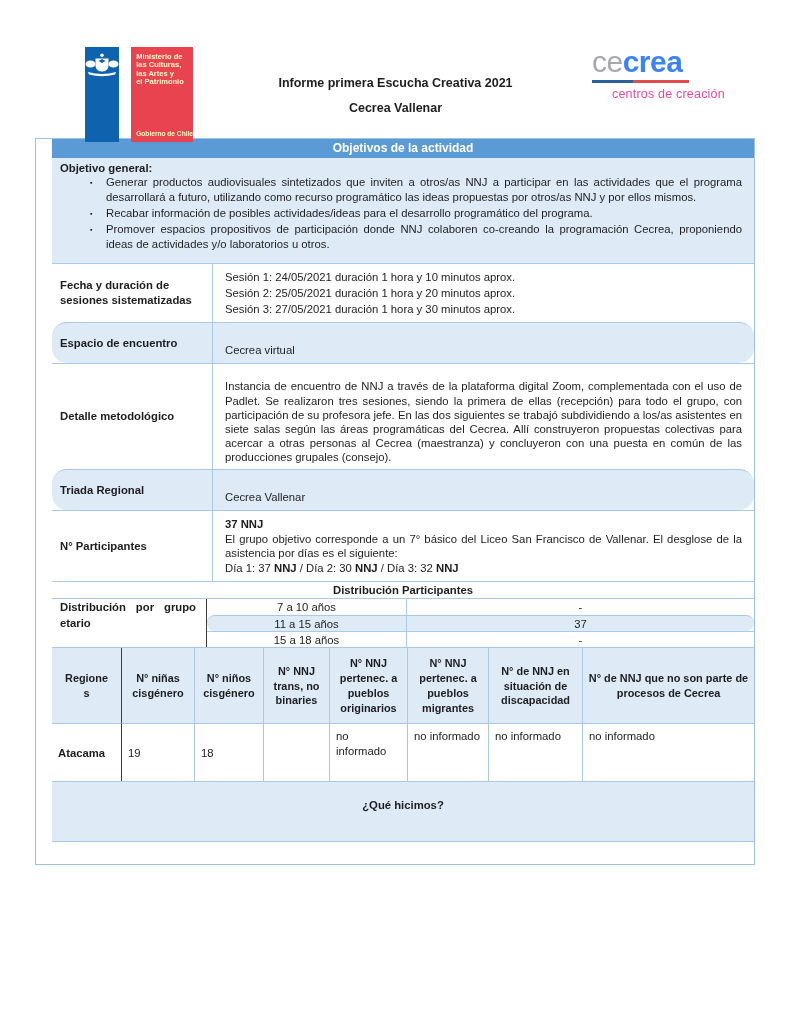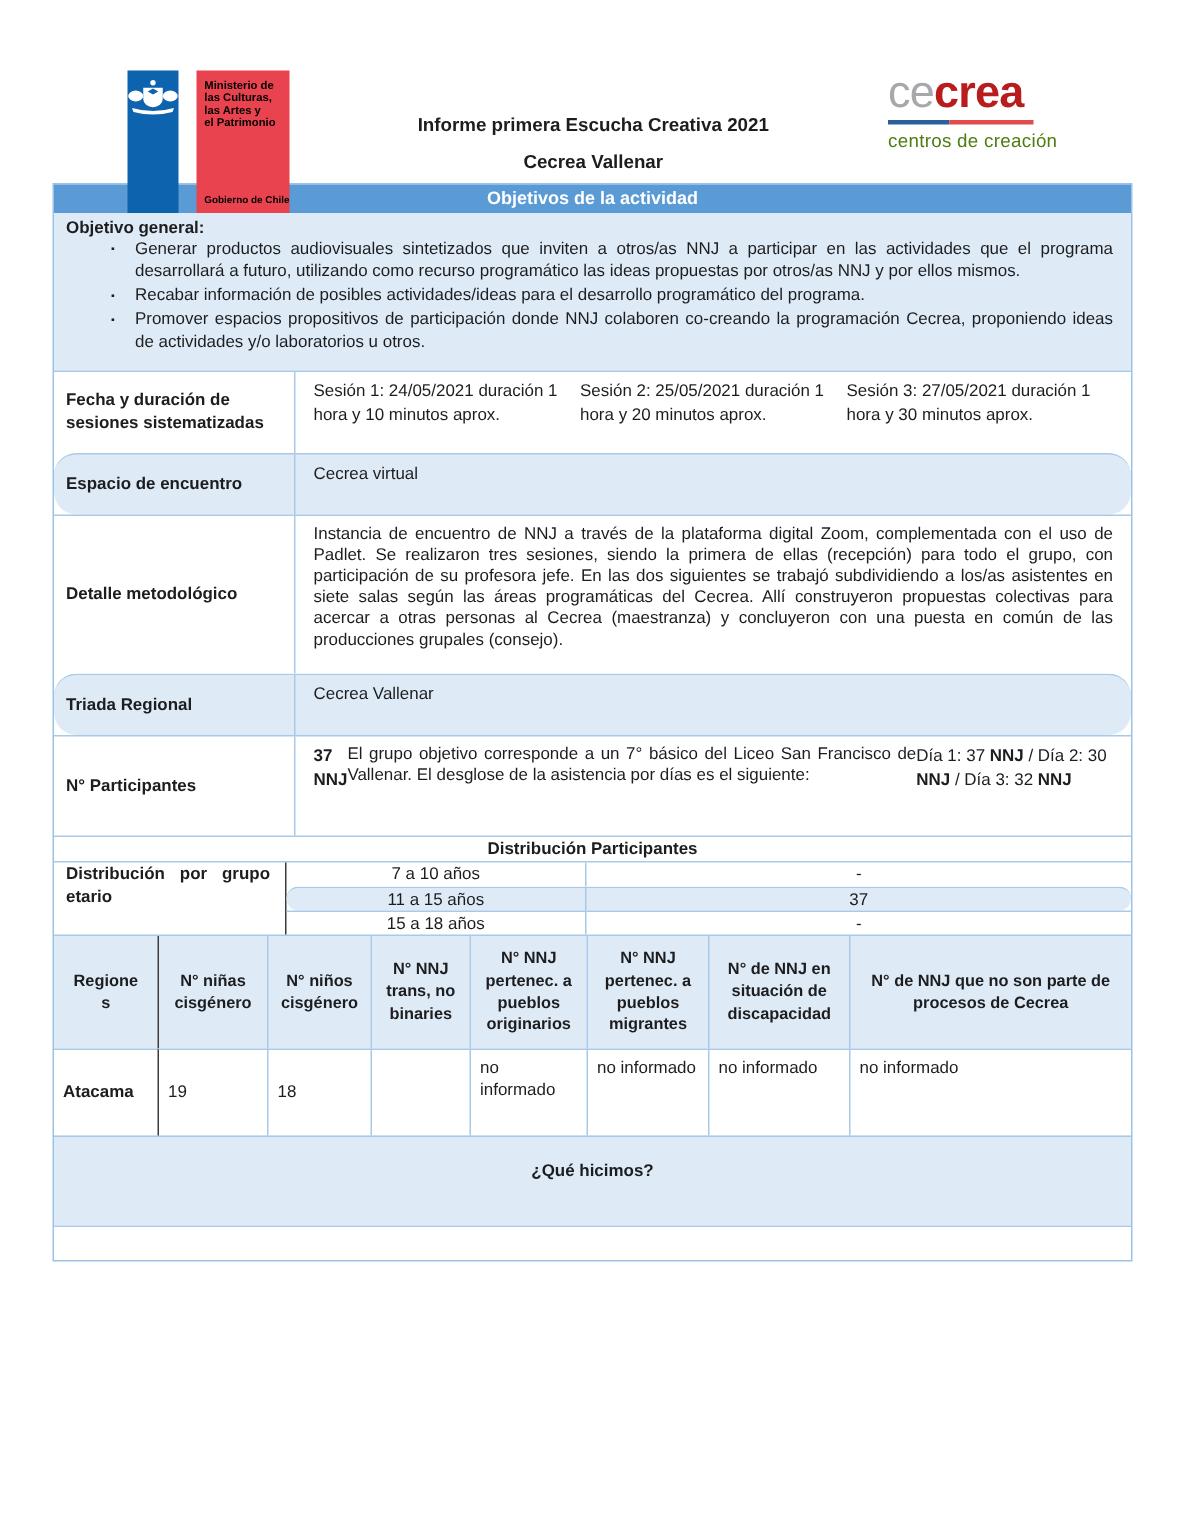--- a/index.html
+++ b/index.html
@@ -21,52 +21,52 @@
     background:#fff;
     font-family:"Liberation Sans", sans-serif;
     color:var(--text);
     overflow:hidden;
   }
 
   
   .min-logo{position:absolute;left:85px;top:47px;width:108px;height:95px;display:flex;}
   .min-blue{width:41px;background:var(--ministry-blue);position:relative;}
   .min-emblem{position:absolute;top:5px;left:50%;transform:translateX(-50%);}
-  .min-red{flex:1;background:var(--ministry-red);color:#000000;display:flex;flex-direction:column;margin-left:12px;}
+  .min-red{flex:1;background:var(--ministry-red);color:#fef9c3;display:flex;flex-direction:column;margin-left:12px;}
   .min-text{font-size:7.5px;font-weight:bold;line-height:1.12;padding:6px 2px 0 5px;}
   .min-footer{margin-top:auto;font-size:6.6px;font-weight:bold;padding:0 0 5px 5px;white-space:nowrap;}
 
   .cecrea{position:absolute;left:592px;top:46px;width:100px;}
   .cecrea-word{font-size:30px;line-height:1.05;letter-spacing:-0.5px;white-space:nowrap;}
   .cecrea-ce{color:#a6a8ab;font-weight:normal;}
-  .cecrea-crea{color:#b91c1c;font-weight:bold;text-align:center;}
+  .cecrea-crea{color:#3b82f6;font-weight:bold;text-align:center;}
   .cecrea-line{display:flex;height:3px;margin-top:2px;width:97px;}
   .cecrea-line-blue{width:42%;background:var(--cecrea-line-blue);}
   .cecrea-line-red{flex:1;background:var(--cecrea-line-red);}
-  .cecrea-sub{font-size:12.5px;color:#4d7c0f;margin-top:4px;letter-spacing:0.2px;white-space:nowrap;}
+  .cecrea-sub{font-size:12.5px;color:#ec4899;margin-top:4px;letter-spacing:0.2px;white-space:nowrap;margin-left:20px;}
 
   
   .titles{padding-top:77px;text-align:center;font-weight:bold;font-size:12.5px;line-height:1;}
   .titles .t2{margin-top:12px;}
 
   
-  .doc-table{width:720px;margin:8px 0 0 35px;border:1px solid #9cc3e6;font-size:11.3px;}
+  .doc-table{width:720px;margin:24px 0 0 35px;border:1px solid #9cc3e6;font-size:11.3px;padding-left:16px;}
   .bar-header{background:var(--accent-blue);color:#fff;font-weight:bold;font-size:12px;
     text-align:center;height:19px;line-height:19px;}
 
   .objetivo{background:var(--row-light-blue);padding:4px 8px 7px 8px;min-height:105px;}
   .objetivo-label{font-weight:bold;margin-bottom:1px;}
   .bullet{display:flex;line-height:1.32;margin-top:1px;}
   .bullet-glyph{flex:none;width:16px;margin-left:30px;font-size:7px;padding-top:3px;color:var(--text);}
   .bullet-text{flex:1;text-align:justify;padding-right:4px;}
 
   .lv-row{display:flex;border-top:1px solid var(--border-blue);}
   .lv-label{width:160px;font-weight:bold;padding:6px 4px 6px 8px;display:flex;align-items:center;line-height:1.3;}
   .lv-value{flex:1;border-left:1px solid var(--border-blue);padding:5px 12px;
-    display:flex;flex-direction:row;justify-content:space-between;line-height:1.42;}
+    display:flex;flex-direction:column;justify-content:flex-end;line-height:1.42;}
   .lv-value p{text-align:justify;line-height:1.25;}
   .blue-row{background:var(--row-light-blue);border-radius:15px;}
   .h-fecha{min-height:54px;}
   .h-espacio{min-height:40px;}
   .h-detalle{min-height:105px;}
   .h-triada{min-height:40px;}
   .h-part{min-height:66px;}
   .bold-line{font-weight:bold;}
 
   .dist-header{border-top:1px solid var(--border-blue);text-align:center;font-weight:bold;

